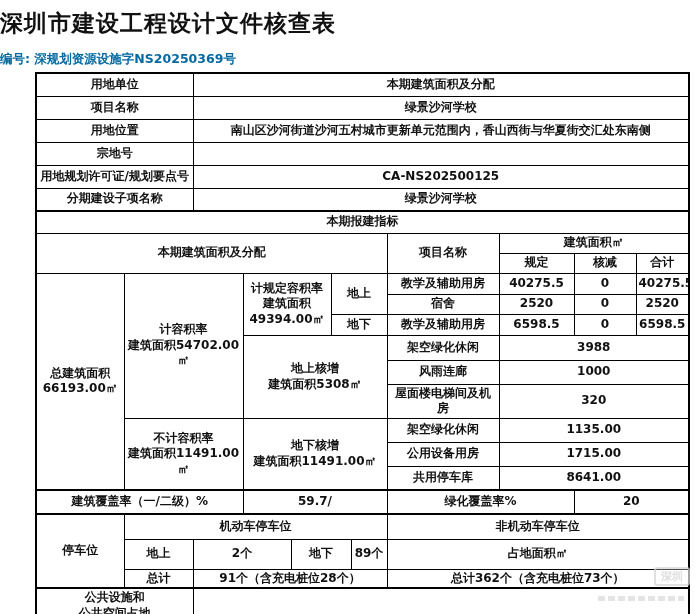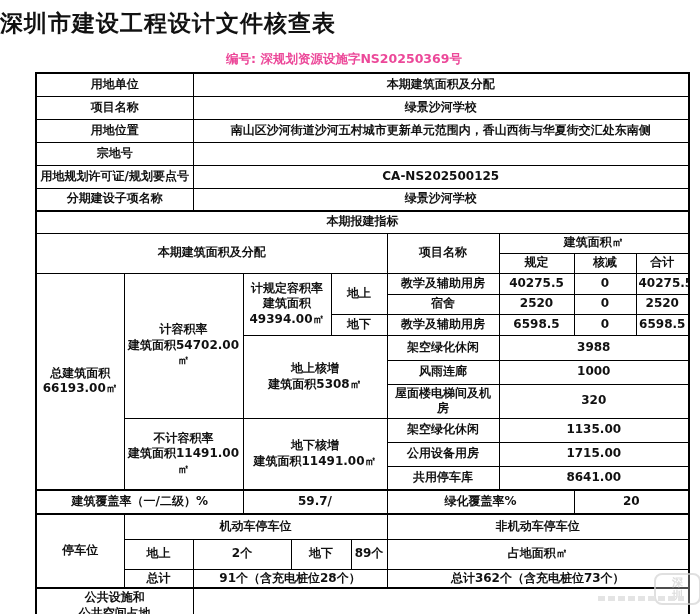--- a/index.html
+++ b/index.html
@@ -6,21 +6,21 @@
   body{
     width:700px;height:614px;background:#ffffff;position:relative;
     font-family:"DejaVu Sans","Liberation Sans",sans-serif;
     color:#000;font-weight:700;overflow:hidden;
   }
   .page-title{
     margin-top:8px;text-align:left;font-size:23px;letter-spacing:1px;
     line-height:30px;color:#111;
   }
   .doc-number{
-    margin:13px 12px 4px 0;text-align:center;font-size:12.5px;color:#ec4899;
+    margin:13px 12px 4px 0;text-align:left;font-size:12.5px;color:#0369a1;
   }
   table.form{
     margin-left:35px;width:653px;border-collapse:collapse;table-layout:fixed;
     border:2px solid #000;font-size:12px;font-weight:700;color:#111;
   }
   table.form td{
     border:1px solid #000;text-align:center;vertical-align:middle;
     padding:1px 2px;line-height:1.3;overflow:hidden;
   }
   tr.thick td{border-top-width:2px;}
@@ -29,22 +29,22 @@
   .preline{white-space:pre-line;}
   .watermark{
     position:absolute;left:594px;top:560px;width:100px;height:48px;
     pointer-events:none;opacity:0.75;
   }
   .wm-text{
     position:absolute;left:0;top:0;font-size:31px;line-height:34px;
     color:#c9c9c9;letter-spacing:-2px;
   }
   .wm-badge{
-    position:absolute;left:60px;top:13px;font-size:11px;line-height:13px;
-    color:#d2d2d2;border:2px solid #d6d6d6;border-radius:8px;padding:1px 16px;
+    position:absolute;left:60px;top:7px;font-size:11px;line-height:13px;
+    color:#d2d2d2;border:2px solid #d6d6d6;border-radius:3px;padding:1px 5px;
     background:rgba(255,255,255,0.4);
   }
   .wm-sub{
     position:absolute;left:4px;top:36px;width:86px;height:5px;
     background:repeating-linear-gradient(90deg,#dcdcdc 0 7px,transparent 7px 10px);
   }
 </style>
 </head>
 <body>
 

